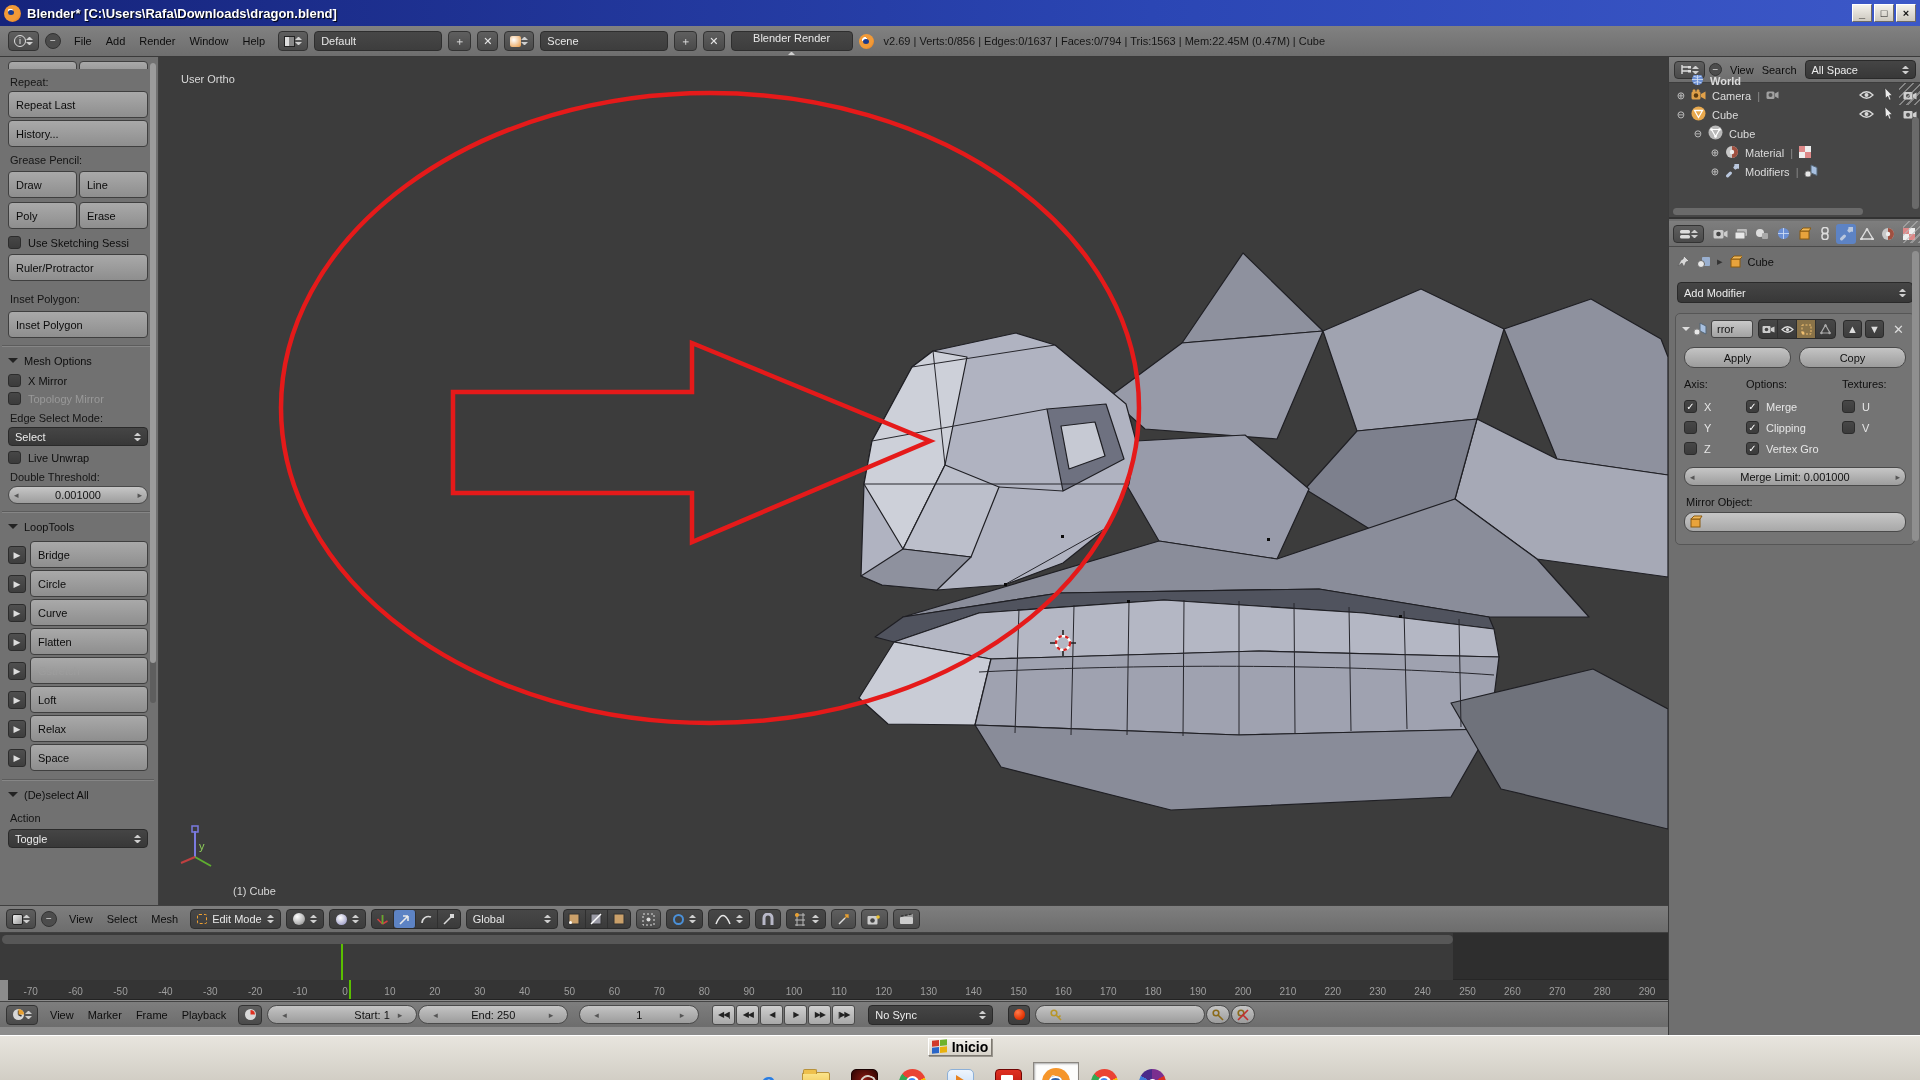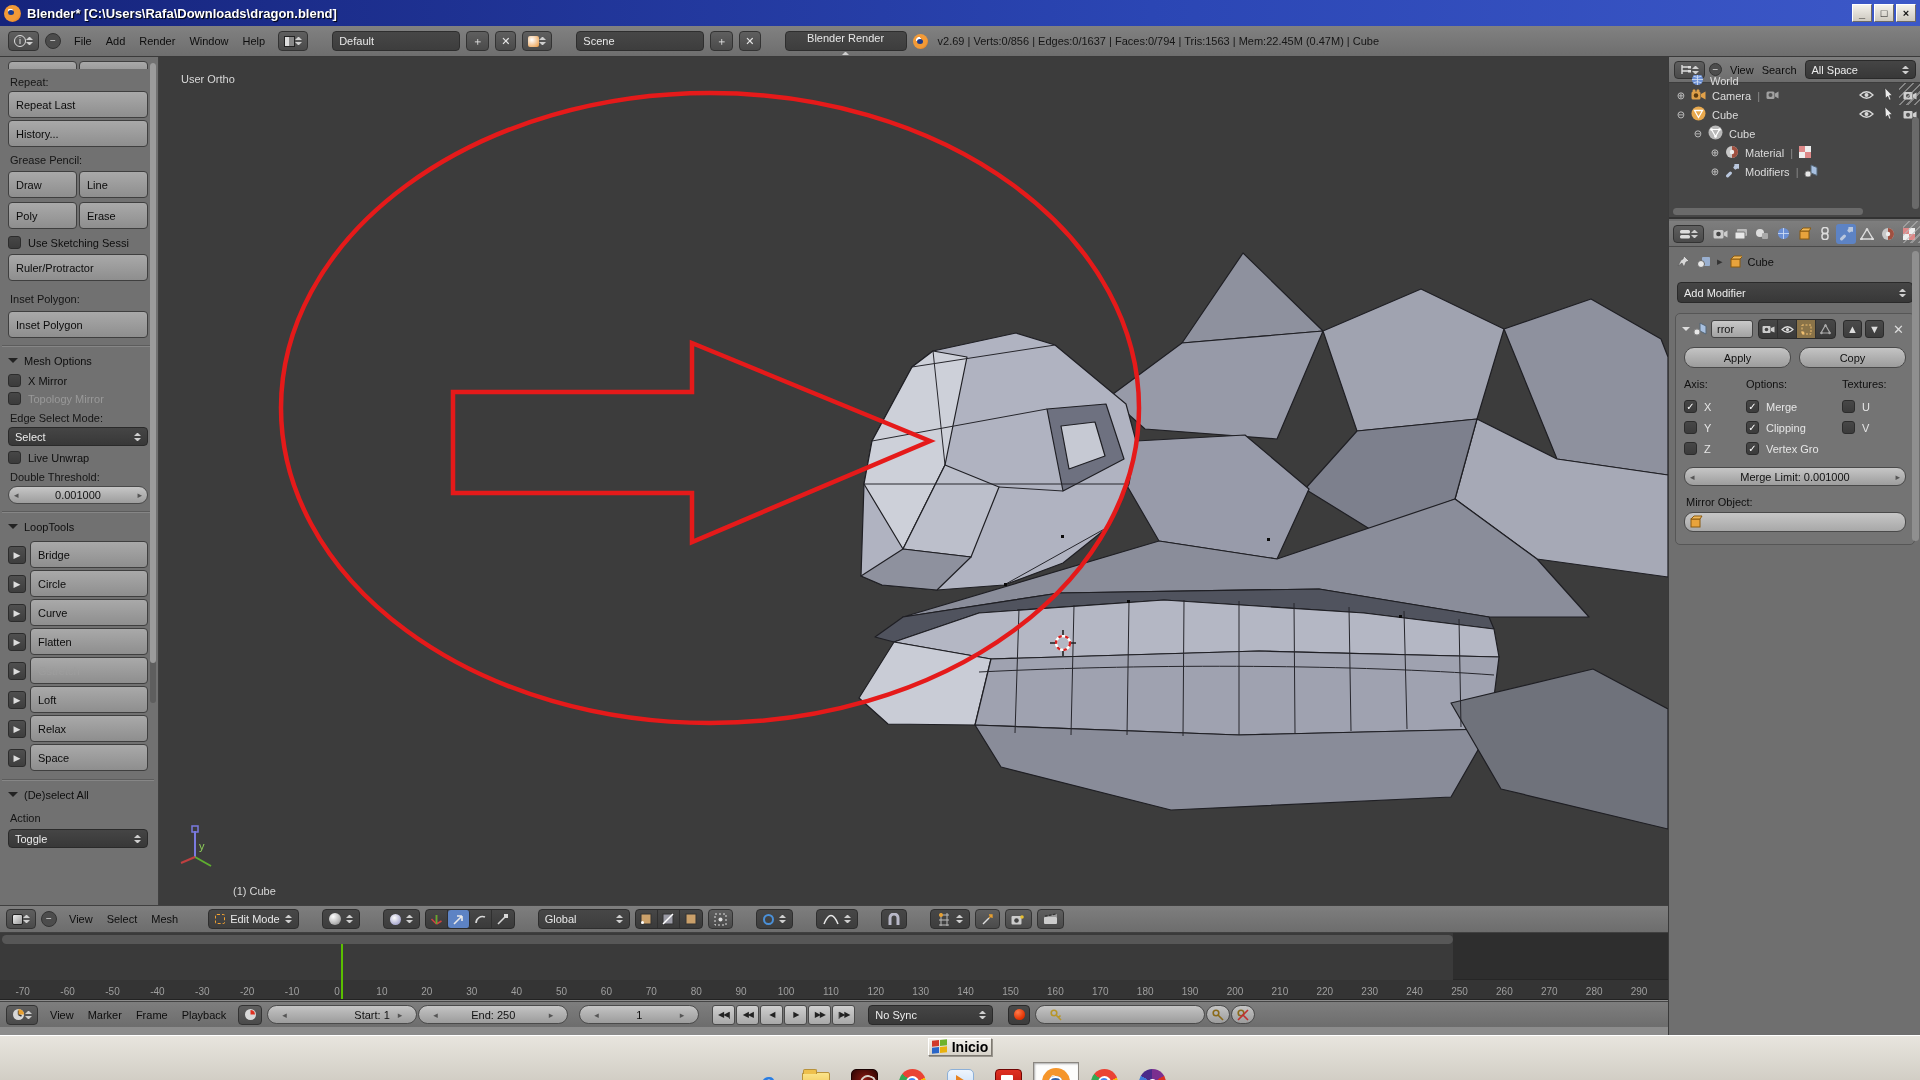--- a/index.html
+++ b/index.html
@@ -11,21 +11,21 @@
   .titlebar { left:0; top:0; width:1920px; height:26px; background:linear-gradient(to right,#16247c,#2b46b4 60%,#3c58c8); display:flex; align-items:center; padding:0 4px; }
   .titlebar .title { color:#fff; font-weight:bold; font-size:13px; margin-left:6px; flex:1; text-shadow:1px 1px 1px #000; }
   .winbtn { width:20px; height:18px; background:linear-gradient(#f4f2ec,#cdc9c0); border:1px solid #fff; border-right-color:#6e6a63; border-bottom-color:#6e6a63; margin-left:2px; font-size:11px; line-height:16px; text-align:center; color:#111; font-weight:bold; }
   .blogo { width:17px; height:17px; border-radius:50%; background:radial-gradient(circle at 38% 38%, #fff 0 18%, #f29a37 20% 60%, #d86a10 100%); position:relative; flex:none; }
   .blogo::after { content:""; position:absolute; left:4px; top:5px; width:6px; height:5px; border-radius:50%; background:#1c3a8c; }
 
   
   .topbar { left:0; top:26px; width:1920px; height:31px; background:linear-gradient(#818181,#6e6e6e); border-bottom:1px solid #3a3a3a; display:flex; align-items:center; gap:6px; padding:0 8px; }
   .menu { padding:2px 7px; color:#0d0d0d; cursor:default; }
   .wbtn { background:linear-gradient(#5f5f5f,#4a4a4a); border:1px solid #333; border-radius:4px; color:#e8e8e8; display:inline-flex; align-items:center; justify-content:center; height:20px; padding:0 5px; }
-  .field-dark { background:linear-gradient(#474747,#3d3d3d); border:1px solid #2e2e2e; border-radius:4px; color:#e8e8e8; height:20px; display:inline-flex; align-items:center; gap:5px; padding:0 6px;margin-left:18px; }
+  .field-dark { background:linear-gradient(#474747,#3d3d3d); border:1px solid #2e2e2e; border-radius:4px; color:#e8e8e8; height:20px; display:inline-flex; align-items:center; gap:5px; padding:0 6px; }
   .ud { display:inline-block; width:7px; }
   .ud::before { content:""; display:block; border:3.5px solid transparent; border-bottom-color:#cfcfcf; margin-bottom:2px; }
   .ud::after { content:""; display:block; border:3.5px solid transparent; border-top-color:#cfcfcf; }
   .stats { color:#161616; margin-left:4px; }
   .circbtn { width:16px; height:16px; border-radius:50%; background:#4c4c4c; border:1px solid #333; color:#ddd; font-size:10px; line-height:14px; text-align:center; }
 
   
   .toolshelf { left:0; top:57px; width:159px; height:848px; background:#717171; border-right:1px solid #404040; padding:4px 10px 4px 8px; overflow:hidden; }
   .ts-scroll { position:absolute; right:2px; top:6px; width:6px; height:640px; background:#5e5e5e; border-radius:3px; }
   .ts-scroll i { display:block; width:6px; height:600px; background:#9b9b9b; border-radius:3px; }
@@ -60,21 +60,21 @@
   .igrp { display:flex; background:linear-gradient(#474747,#3a3a3a); border:1px solid #2b2b2b; border-radius:4px; height:20px; align-items:center; }
   .igrp .ib { width:22px; height:18px; display:flex; align-items:center; justify-content:center; color:#d5d5d5; border-right:1px solid #2f2f2f; }
   .igrp .ib:last-child { border-right:none; }
   .ib.on { background:#5d83c4; border-radius:3px; }
 
   
   .tband { left:0; top:933px; width:1668px; height:47px; background:#2e2e2e; border-bottom:1px solid #262626; }
   .trange { position:absolute; left:0; top:0; width:1453px; height:47px; background:#3a3a3a; }
   .tscroll { position:absolute; left:2px; top:2px; width:1451px; height:9px; background:#575757; border-radius:5px; }
   .cframe { position:absolute; width:2px; background:#5abf00; }
-  .ruler { left:0; top:980px; width:1668px; height:20px; background:#343434; border-bottom:1px solid #222; overflow:hidden; }
+  .ruler { left:8px; top:980px; width:1668px; height:20px; background:#343434; border-bottom:1px solid #222; overflow:hidden; }
   .ruler span { position:absolute; bottom:2px; transform:translateX(-50%); color:#9f9f9f; font-size:10px; }
   .theader { left:0; top:1001px; width:1668px; height:26px; background:linear-gradient(#7e7e7e,#6d6d6d); border-top:1px solid #454545; display:flex; align-items:center; gap:5px; padding:0 6px; }
   .pill-light { background:linear-gradient(#c4c4c4,#9c9c9c); border:1px solid #4a4a4a; border-radius:10px; height:19px; display:inline-flex; align-items:center; justify-content:center; color:#111; padding:0 14px; gap:8px; }
   .pbgrp { display:flex; gap:1px; }
   .pbtn { width:23px; height:20px; background:linear-gradient(#cfcfcf,#a8a8a8); border:1px solid #4a4a4a; border-radius:3px; color:#222; font-size:8px; display:flex; align-items:center; justify-content:center; letter-spacing:-1px; }
   .recbtn { width:22px; height:20px; background:linear-gradient(#4a4a4a,#3c3c3c); border:1px solid #2a2a2a; border-radius:4px; display:flex; align-items:center; justify-content:center; }
   .recbtn i { width:11px; height:11px; border-radius:50%; background:radial-gradient(circle at 35% 30%, #ff7a4a, #e03000 70%); }
 
   
   .rightcol { left:1668px; top:57px; width:252px; height:978px; background:#6f6f6f; border-left:1px solid #3a3a3a; }
@@ -612,21 +612,21 @@
       <span style="display:flex;">
           <span class="menu">View</span>
           <span class="menu">Search</span>
         </span>
       <span class="dd-dark" style="flex:1;height:19px;margin:0;">
           <span class="sp">All Space</span>
           <i class="ud"></i>
         </span>
     </div>
     <div style="margin-top:-8px;">
-        <div class="orow" style="padding-left:6px;height:11px;overflow:hidden;">
+        <div class="orow" style="padding-left:6px;height:11px;overflow:hidden;font-weight:bold;">
     <span class="ex"></span>
           <span><svg width="13" height="13">
               <circle cx="6.5" cy="6.5" r="5.5" fill="#6b8fd4"></circle>
               <path d="M1 6.5 h11 M6.5 1 v11 M2.5 3.2 a8 8 0 0 0 8 0 M2.5 9.8 a8 8 0 0 1 8 0" stroke="#d5e2f5" stroke-width="0.8" fill="none"></path>
             </svg></span>
     <span class="lbl">World</span>
         </div>
         <div class="orow" style="padding-left:6px;">
     <span class="ex">⊕</span>
           <span><svg width="15" height="11">

